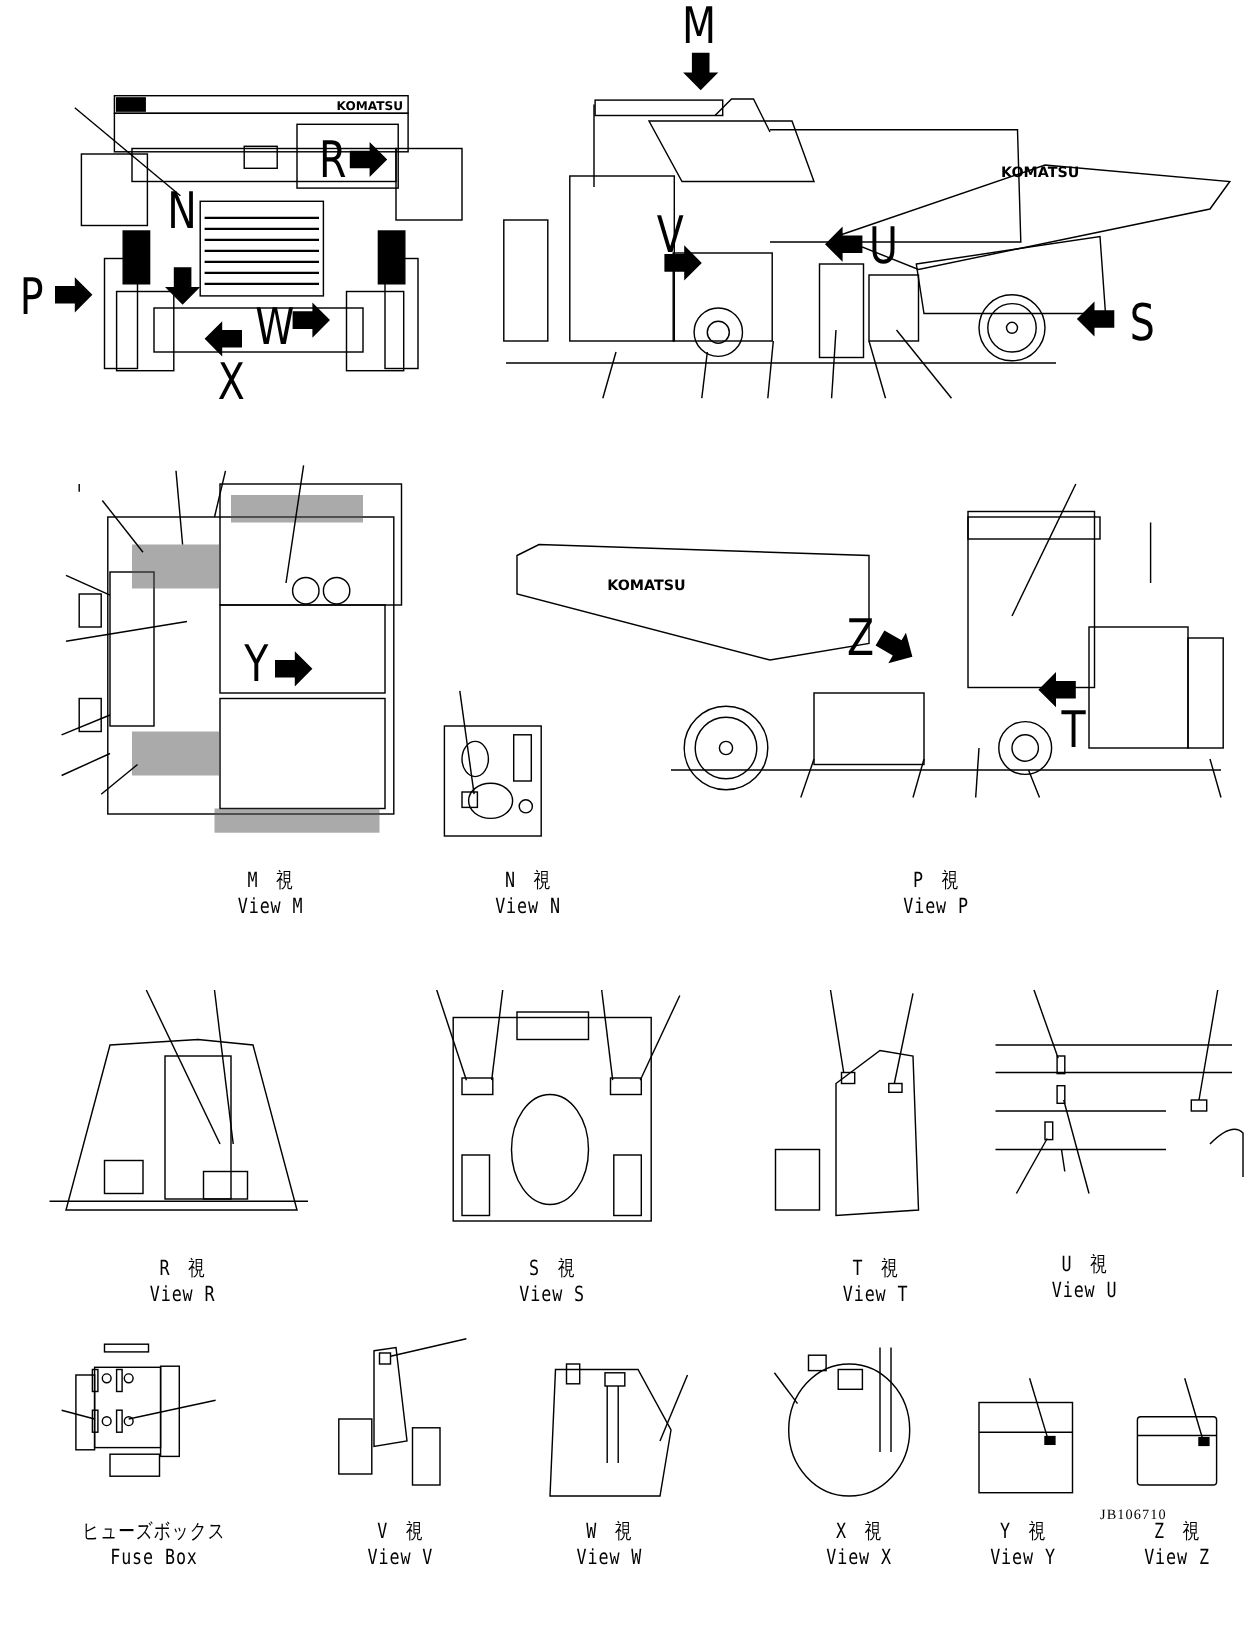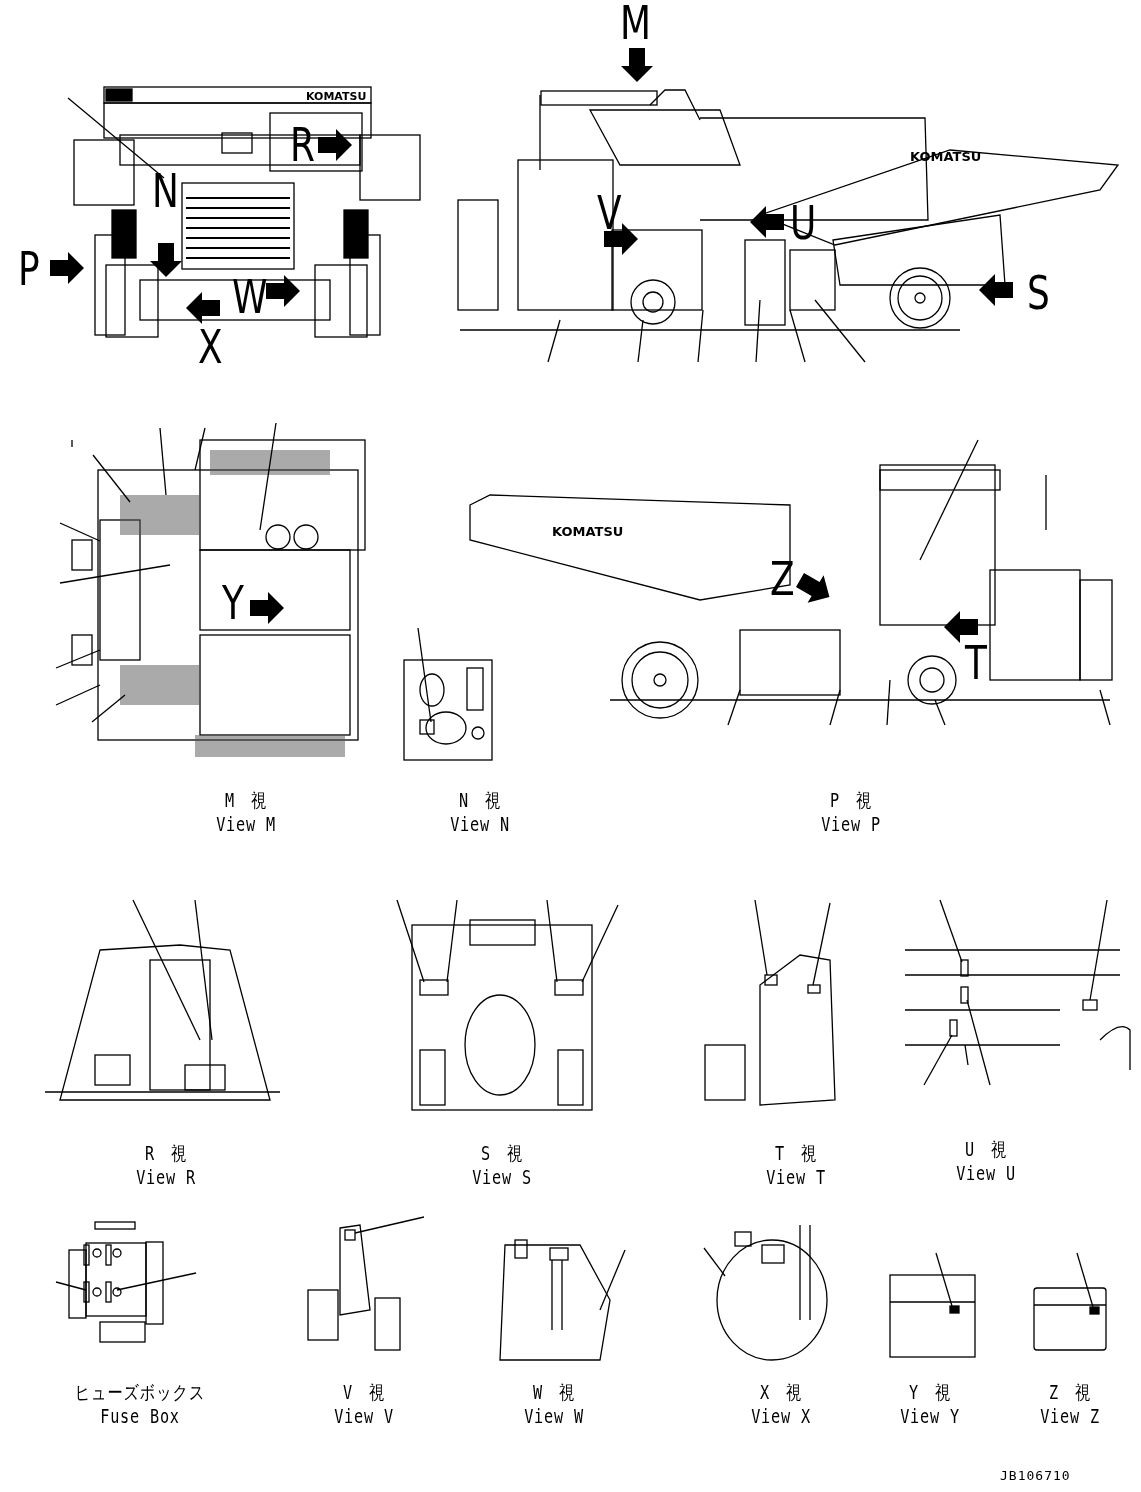--- a/index.html
+++ b/index.html
@@ -343,13 +343,13 @@
 </div>
 <div class="cap" style="left:880px;top:1380px;width:100px;">
   <span class="jp">Y　視</span>
   <span class="en">View Y</span>
 </div>
 <div class="cap" style="left:1020px;top:1380px;width:100px;">
   <span class="jp">Z　視</span>
   <span class="en">View Z</span>
 </div>
 
-<div class="docno" style="left:1000px;top:1468px;">JB106710</div>
+<div class="docno" style="left:1000px;top:1369px;font-family:Liberation Serif, serif;">JB106710</div>
 
 </body></html>

